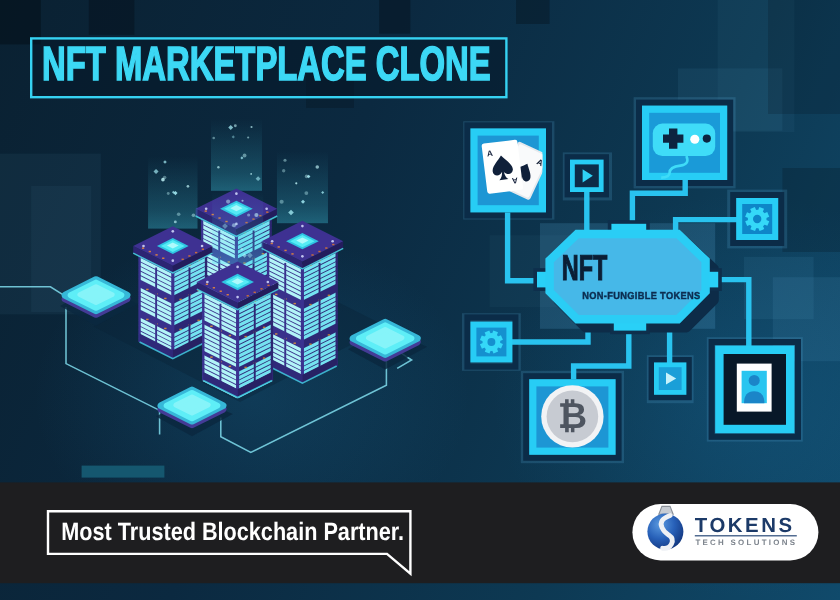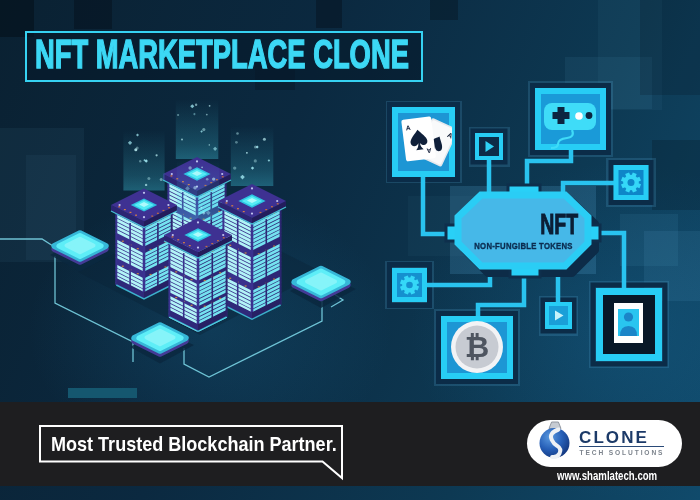--- a/index.html
+++ b/index.html
@@ -14,23 +14,23 @@
 .titletext span{display:inline-block;transform:scaleX(0.684);transform-origin:left center}
 .blackbar{position:absolute;left:0;top:402px;width:700px;height:84px;background:#1e1e20}
 .mtbtext{position:absolute;left:50.9px;top:29.5px;color:#fff;font-weight:bold;font-size:21px;white-space:nowrap}
 .mtbtext span{display:inline-block;transform:scaleX(0.859);transform-origin:left center}
 .pill{position:absolute;left:527px;top:18px;width:155px;height:47px;background:#ffffff;border-radius:24px}
 .shamla{position:absolute;left:52px;top:8px;font-weight:bold;font-size:17px;color:#1c3a68;letter-spacing:2.1px;white-space:nowrap}
 .tsline{position:absolute;left:52px;top:25.5px;width:85px;height:1.2px;background:#2a4a78}
 .techsol{position:absolute;left:52.5px;top:28.5px;font-size:6.6px;color:#7d848d;letter-spacing:1.9px;font-weight:bold;white-space:nowrap}
 .url{position:absolute;left:527px;top:66.5px;width:160px;text-align:center;color:#fff;font-weight:bold;font-size:12.5px}
 .url span{display:inline-block;transform:scaleX(0.77);transform-origin:center}
-.nft{position:absolute;left:458px;top:207px;width:130px;text-align:right;font-weight:bold;font-size:30px;color:#0b1e35;white-space:nowrap;-webkit-text-stroke:1px #0b1e35}
+.nft{position:absolute;left:458px;top:207px;width:130px;text-align:left;font-weight:bold;font-size:30px;color:#0b1e35;white-space:nowrap;-webkit-text-stroke:1px #0b1e35}
 .nft span{display:inline-block;transform:scaleX(0.65);transform-origin:center}
-.nftsub{position:absolute;left:458px;top:241px;width:130px;text-align:center;font-weight:bold;font-size:8.4px;color:#0c2d50;white-space:nowrap;letter-spacing:.3px;-webkit-text-stroke:.35px #0c2d50}
+.nftsub{position:absolute;left:458px;top:241px;width:130px;text-align:right;font-weight:bold;font-size:8.4px;color:#0c2d50;white-space:nowrap;letter-spacing:.3px;-webkit-text-stroke:.35px #0c2d50}
 .nftsub span{display:inline-block;transform:scaleX(0.92);transform-origin:center}
 </style></head>
 <body>
 <div class="stage">
   <div class="mz" style="left:0;top:0;width:34px;height:37px;background:rgba(3,10,18,.45)"></div>
   <div class="mz" style="left:74px;top:0;width:38px;height:29px;background:rgba(3,10,18,.35)"></div>
   <div class="mz" style="left:316px;top:0;width:26px;height:28px;background:rgba(3,10,18,.35)"></div>
   <div class="mz" style="left:430px;top:0;width:28px;height:20px;background:rgba(3,10,18,.3)"></div>
   <div class="mz" style="left:598px;top:0;width:64px;height:110px;background:rgba(120,200,240,.05)"></div>
   <div class="mz" style="left:565px;top:57px;width:87px;height:52px;background:rgba(120,200,240,.07)"></div>
@@ -595,19 +595,18 @@
           <stop offset="0.45" stop-color="#2760b8"></stop>
           <stop offset="1" stop-color="#0a2566"></stop>
         </radialGradient>
           </defs>
         <g transform="translate(-535,-416)">
           <path d="M549,428.5 l2.6,-6.5 h6.8 l2.6,6.5 z" fill="#c6cbd2" stroke="#8a9098" stroke-width="0.9"></path>
           <circle cx="554.5" cy="443" r="15" fill="url(#sphere2)"></circle>
           <path d="M558.5,429.5 q-10,3.5 -6.8,10.2 q1.8,4 5.6,6.2 q4.6,3 2.2,7.6 q-2.2,4.2 -7.4,3.4" stroke="#eef1f5" stroke-width="4" fill="none" stroke-linecap="round"></path>
         </g>
       </svg>
-      <div class="shamla">CLONE</div>
+      <div class="shamla">TOKENS</div>
       <div class="tsline"></div>
       <div class="techsol">TECH SOLUTIONS</div>
     </div>
-    <div class="url"><span>www.shamlatech.com</span></div>
   </div>
 </div>
 
 </body></html>

